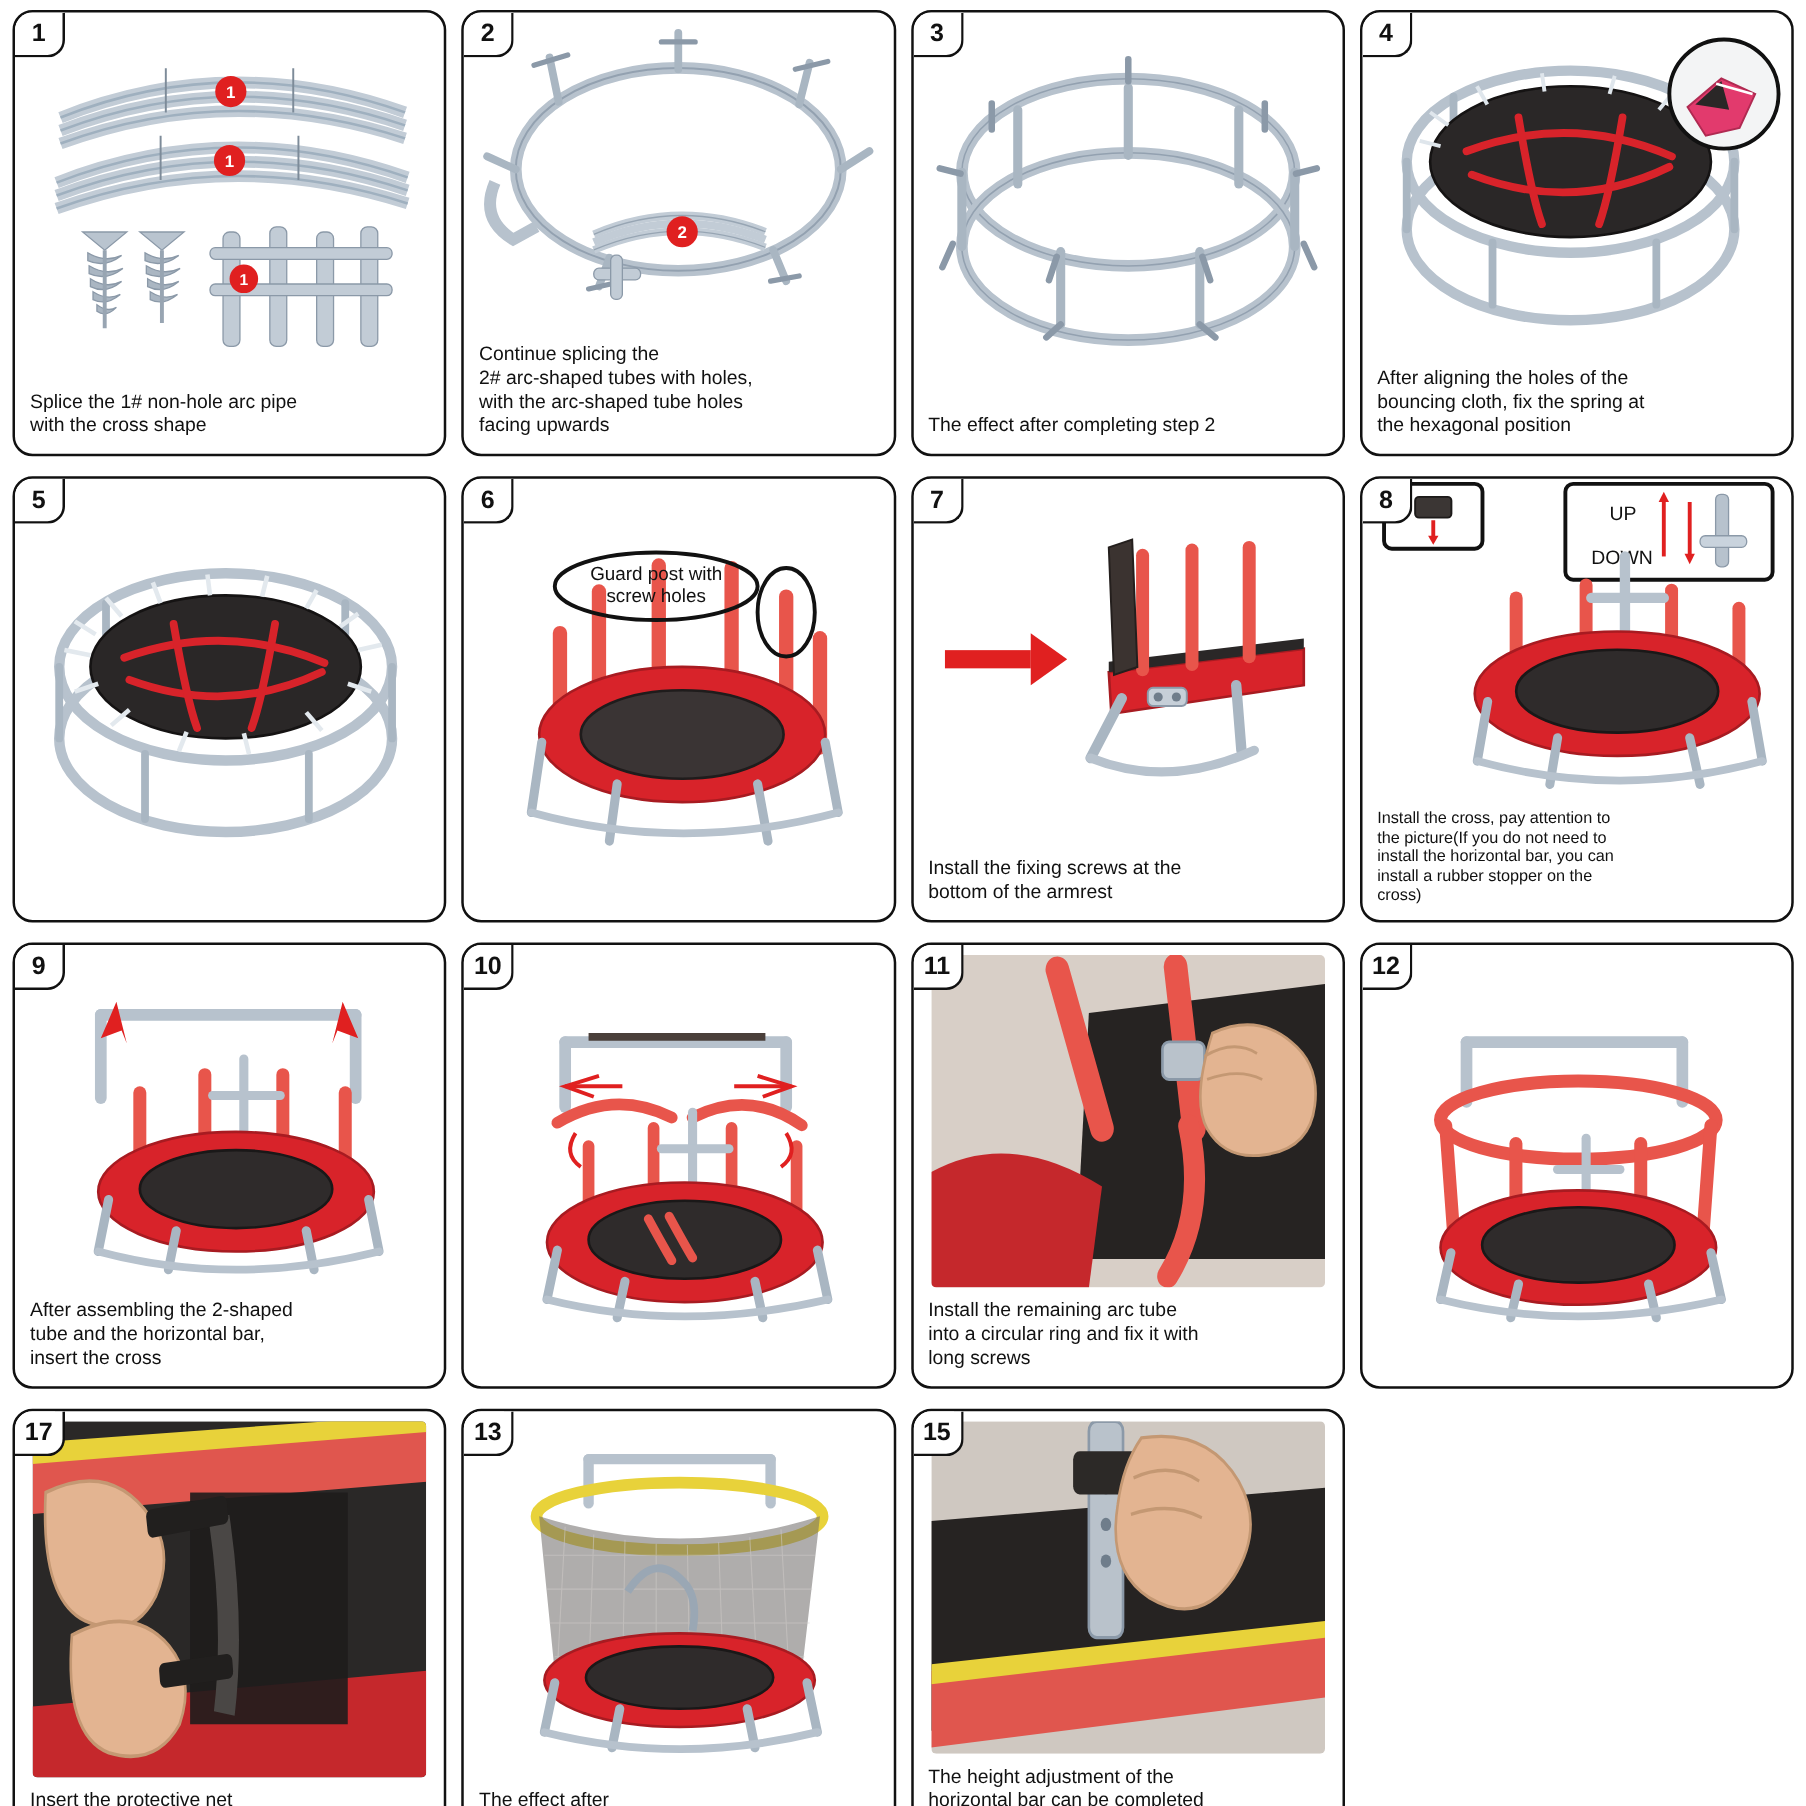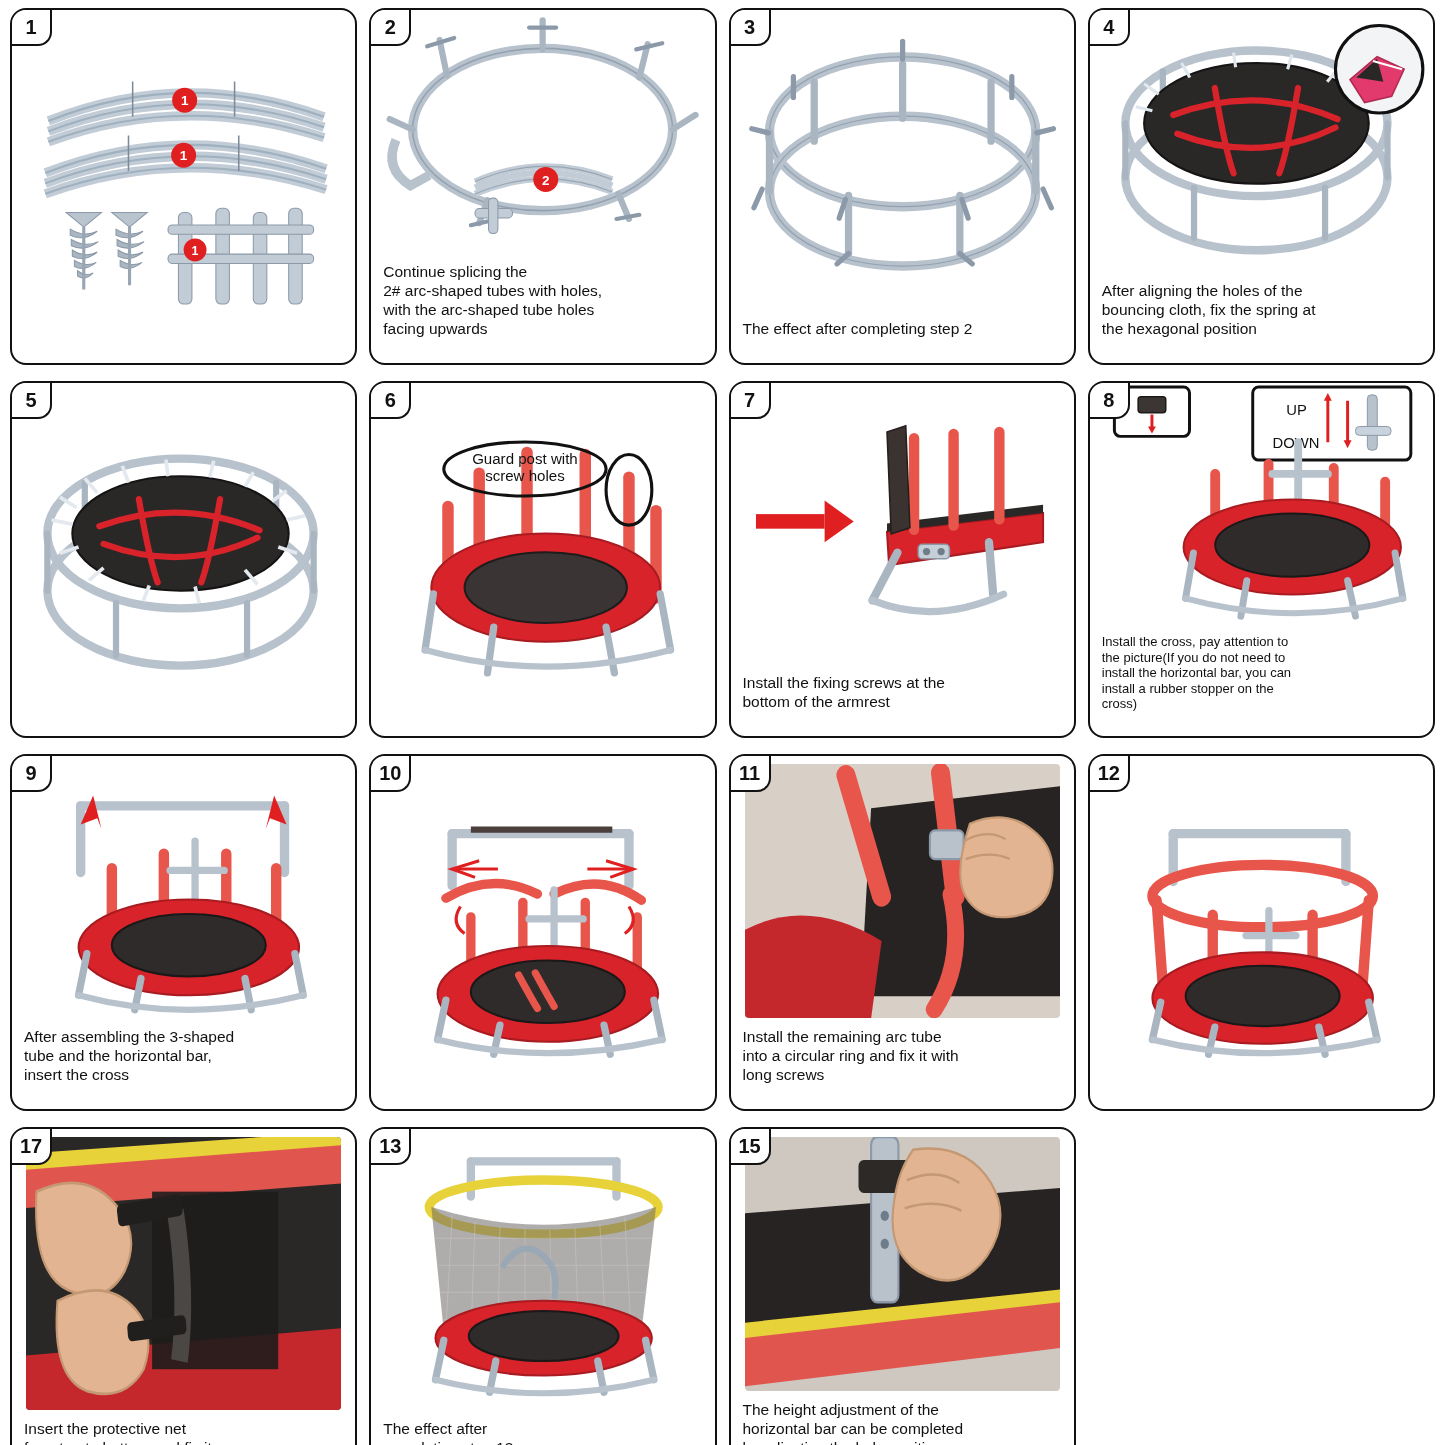--- a/index.html
+++ b/index.html
@@ -56,21 +56,21 @@
     line-height: 1;
   }
   .art {
     flex: 1 1 auto;
     position: relative;
     overflow: hidden;
   }
   .art svg { display: block; width: 100%; height: 100%; }
   .caption {
     flex: 0 0 auto;
-    padding: 4px 10px 24px 12px;
+    padding: 4px 10px 12px 12px;
     font-size: 15.5px;
     line-height: 1.22;
     white-space: pre-line;
   }
   .caption.small {
     font-size: 13px;
     line-height: 1.2;
   }
   .caption.center {
     display: flex;
@@ -154,20 +154,22 @@
           <g>
             <circle cx="166" cy="42" r="12" fill="#e02020"></circle>
             <text x="166" y="47" text-anchor="middle" font-size="13" font-weight="bold" fill="#fff" font-family="Liberation Sans, sans-serif">1</text>
             <circle cx="165" cy="95" r="12" fill="#e02020"></circle>
             <text x="165" y="100" text-anchor="middle" font-size="13" font-weight="bold" fill="#fff" font-family="Liberation Sans, sans-serif">1</text>
             <circle cx="176" cy="186" r="11" fill="#e02020"></circle>
             <text x="176" y="191" text-anchor="middle" font-size="12" font-weight="bold" fill="#fff" font-family="Liberation Sans, sans-serif">1</text>
           </g>
         </svg>
       </div>
+      <div class="caption">Splice the 1# non-hole arc pipe
+with the cross shape</div>
     </div>
 
     <div class="step">
       <div class="step-num">2</div>
       <div class="art">
         <svg viewBox="0 0 330 230" preserveAspectRatio="xMidYMid meet">
 
           <ellipse cx="165" cy="110" rx="125" ry="78" fill="none" stroke="#b7c2cd" stroke-width="9"></ellipse>
           <ellipse cx="165" cy="110" rx="125" ry="78" fill="none" stroke="#93a1b0" stroke-width="1.5"></ellipse>
 
@@ -503,21 +505,21 @@
 
           <g stroke="#a9b6c2" stroke-width="7" stroke-linecap="round">
             <line x1="72" y1="186" x2="64" y2="226"></line>
             <line x1="124" y1="210" x2="118" y2="240"></line>
             <line x1="224" y1="210" x2="230" y2="240"></line>
             <line x1="272" y1="186" x2="280" y2="226"></line>
             <path d="M64 226 q104 28 216 0" fill="none" stroke="#b7c2cd" stroke-width="6"></path>
           </g>
         </svg>
       </div>
-      <div class="caption">After assembling the 3-shaped
+      <div class="caption">After assembling the 2-shaped
 tube and the horizontal bar,
  insert the cross</div>
     </div>
 
     <div class="step">
       <div class="step-num">10</div>
       <div class="art">
         <svg viewBox="0 0 330 250" preserveAspectRatio="xMidYMid meet">
 
           <g stroke="#b7c2cd" stroke-width="9" fill="none" stroke-linecap="round">

